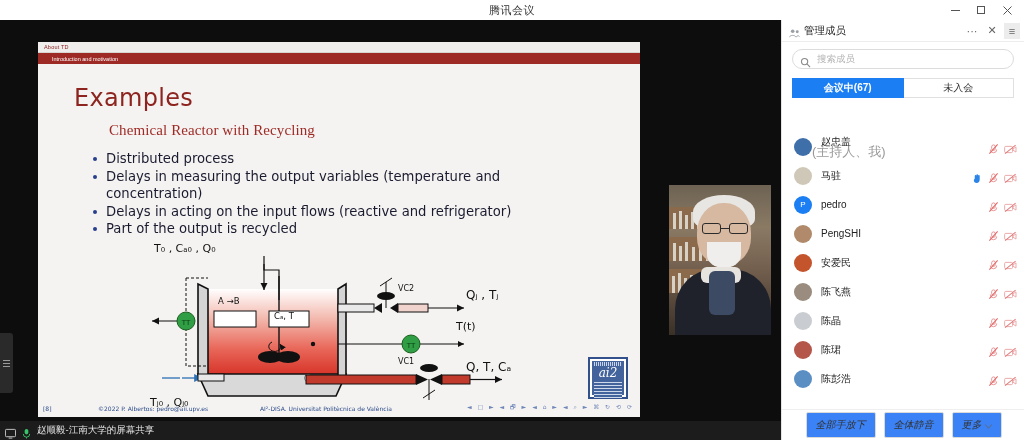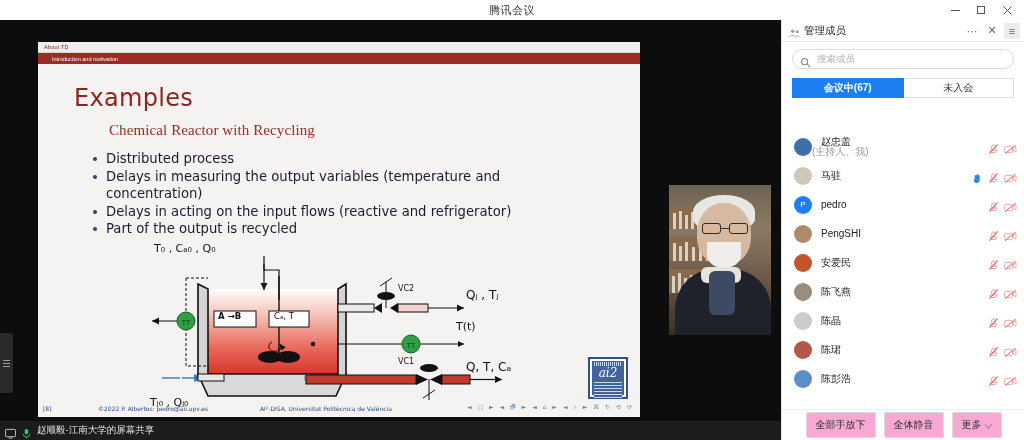--- a/index.html
+++ b/index.html
@@ -167,33 +167,33 @@
   .tab.active{ background:#1c7ef3; color:#fff; border-color:#1c7ef3; font-weight:600; }
   .tab.inactive{ background:#fff; color:#333; border-left:none; }
 
   .plist{ position:absolute; top:112px; left:0; width:243px; height:277px; overflow:hidden; }
   .prow{ height:29px; display:flex; align-items:center; padding:0 10px 0 12px; }
   .avatar{
     width:18px; height:18px; border-radius:50%; flex:0 0 18px; overflow:hidden;
     display:flex; align-items:center; justify-content:center; font-size:8px; color:#fff;
   }
   .pname{ margin-left:9px; font-size:10px; color:#222; line-height:11px; }
-  .psub{ font-size:10px; color:#999; line-height:10px; }
+  .psub{ font-size:13px; color:#999; line-height:10px; }
   .pspace{ flex:1; }
   .picons{ display:flex; align-items:center; gap:5px; }
   .ic{ width:11px; height:11px; }
 
   .panel-foot{
     position:absolute; bottom:0; left:0; width:243px; height:31px;
     background:#fff; border-top:1px solid #efefef;
     display:flex; align-items:center; justify-content:center; gap:8px;
   }
   .pfbtn{
     height:20px; padding:12px 9px; border:1px solid #dadada; border-radius:2px;
-    display:flex; align-items:center; gap:3px; font-size:10px; color:#333; background:#f9a8d4;
+    display:flex; align-items:center; gap:3px; font-size:10px; color:#333; background:#3b82f6;font-style:italic;
   }
 </style>
 </head>
 <body>
 
 <div class="titlebar">
   <span class="app-title">腾讯会议</span>
   <div class="wincontrols">
     <div class="wbtn">
         <span class="min"></span>
@@ -308,21 +308,21 @@
           <path d="M296,118 L284,123.5 L296,129 Z" fill="#111"></path>
           <rect x="296" y="119" width="28" height="9" fill="#c13a2c" stroke="#111" stroke-width="1"></rect>
           <line x1="283" y1="123" x2="283" y2="144" stroke="#111" stroke-width="1"></line>
           <path d="M277,142 L289,134" stroke="#111" stroke-width="1"></path>
           <ellipse cx="283" cy="112" rx="9" ry="4" fill="#111"></ellipse>
           <line x1="324" y1="123.5" x2="356" y2="123.5" stroke="#111" stroke-width="1.2" marker-end="url(#ar)"></line>
         </svg>
 
         <span class="lbl" style="left:8px;  top:-14px; font-size:11px;">T₀ , Cₐ₀ , Q₀</span>
         <span class="lbl" style="left:4px;  top:140px; font-size:11px;">Tⱼ₀ , Qⱼ₀</span>
-        <span class="lbl" style="left:72px; top:55px; font-size:8.5px;font-weight:bold;">A →B</span>
+        <span class="lbl" style="left:72px; top:40px; font-size:8.5px;">A →B</span>
         <span class="lbl" style="left:128px;top:55px; font-size:8.5px;">Cₐ, T</span>
         <span class="lbl" style="left:252px;top:28px; font-size:8px;">VC2</span>
         <span class="lbl" style="left:252px;top:95px; font-size:8px;margin-top:6px;">VC1</span>
         <span class="lbl" style="left:320px;top:32px; font-size:12px;">Qⱼ , Tⱼ</span>
         <span class="lbl" style="left:310px;top:64px; font-size:11px;">T(t)</span>
         <span class="lbl" style="left:320px;top:104px; font-size:12px;">Q, T, Cₐ</span>
       </div>
 
       <div class="ai2logo">
         <div class="inner">

